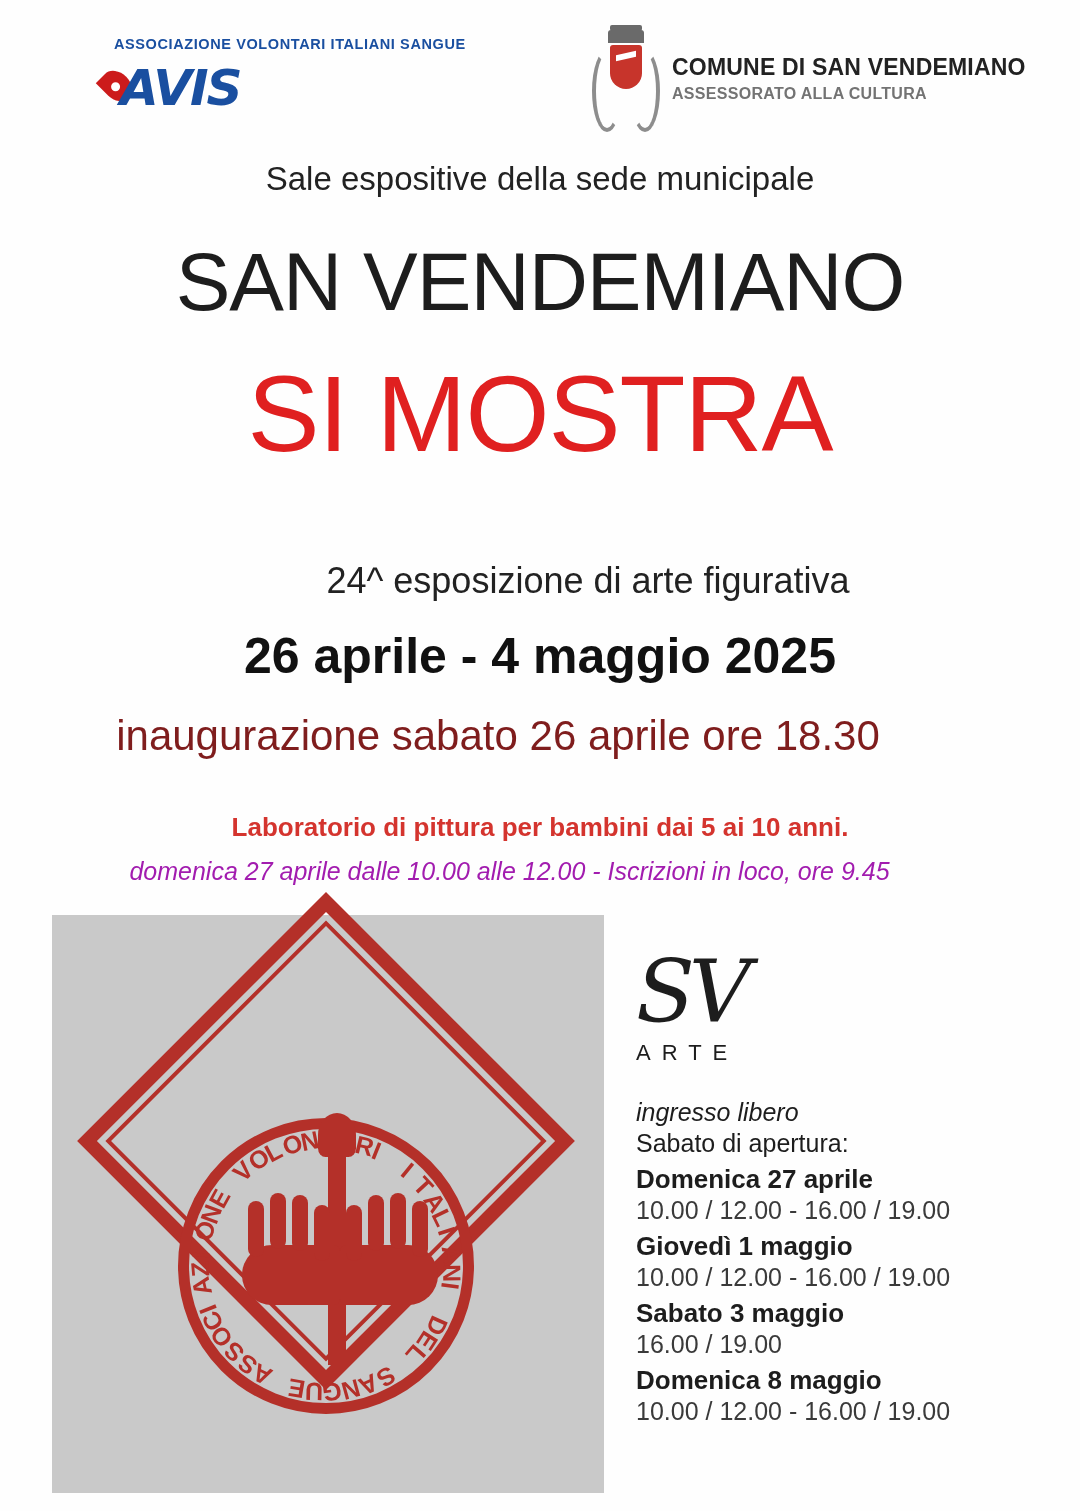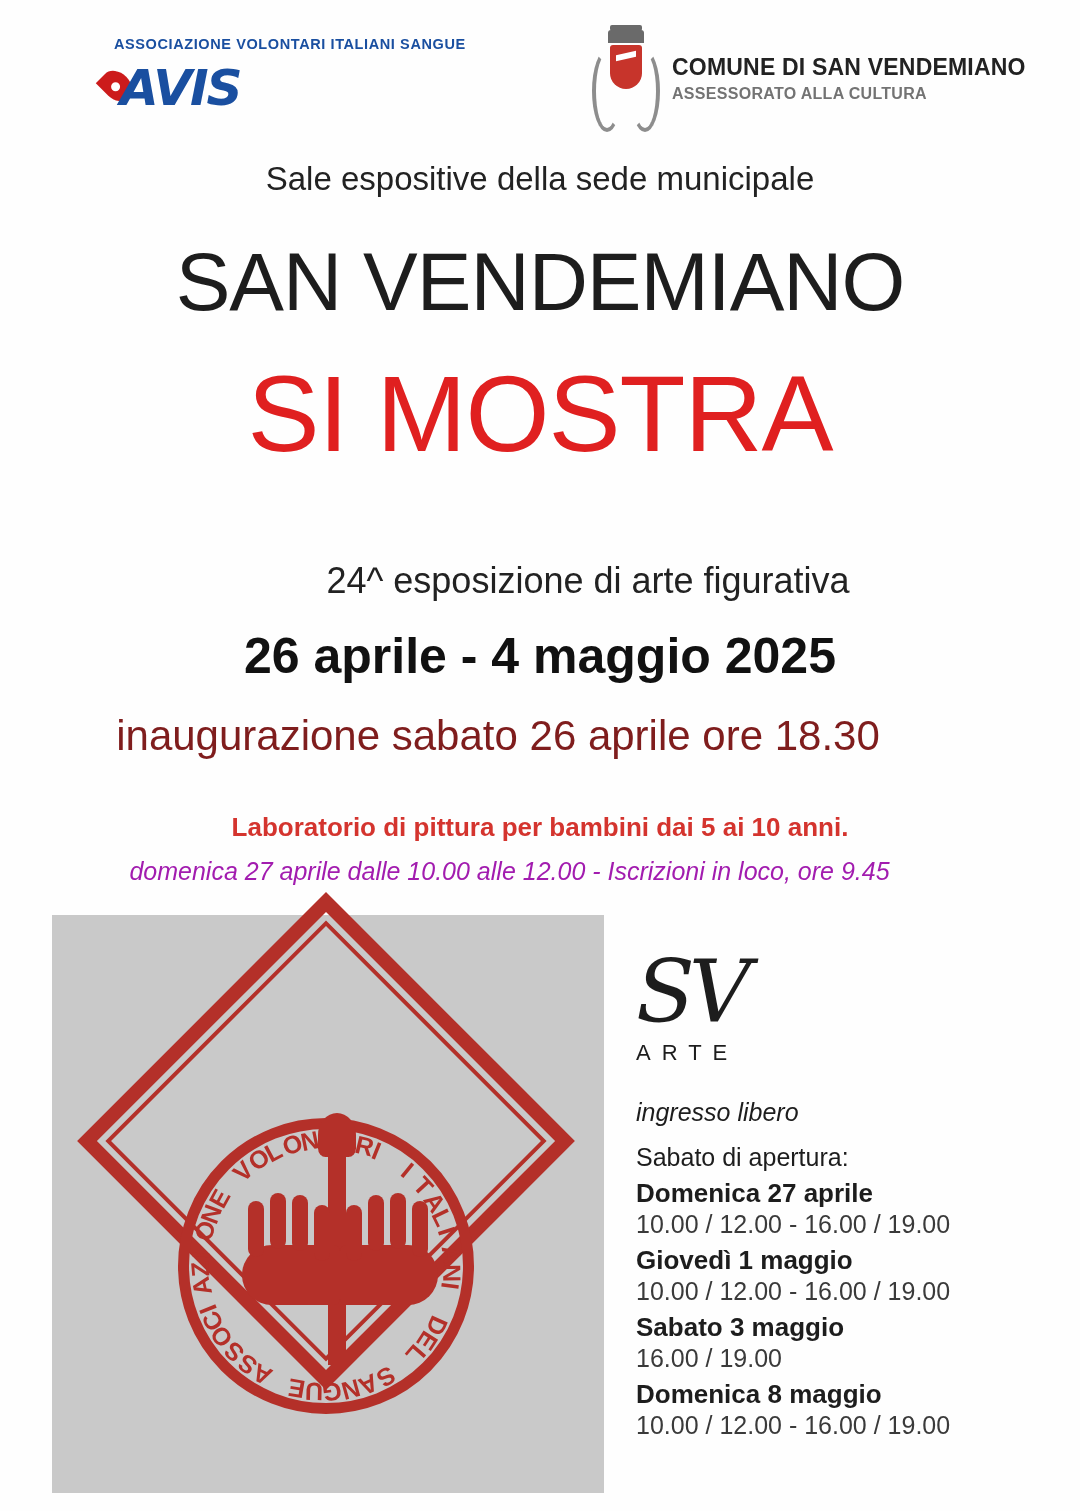--- a/index.html
+++ b/index.html
@@ -377,21 +377,21 @@
   .info {
     position: absolute;
     left: 636px;
     top: 1098px;
     width: 400px;
     color: #1d1d1d;
   }
   .info .free {
     font-size: 25px;
     font-style: italic;
-    margin-bottom: 16px;
+    margin-bottom: 2px;
   }
   .info .hours-label {
     font-size: 25px;
     margin-bottom: 2px;
   }
   .info .day {
     font-size: 26px;
     font-weight: bold;
     margin-top: 6px;
   }

